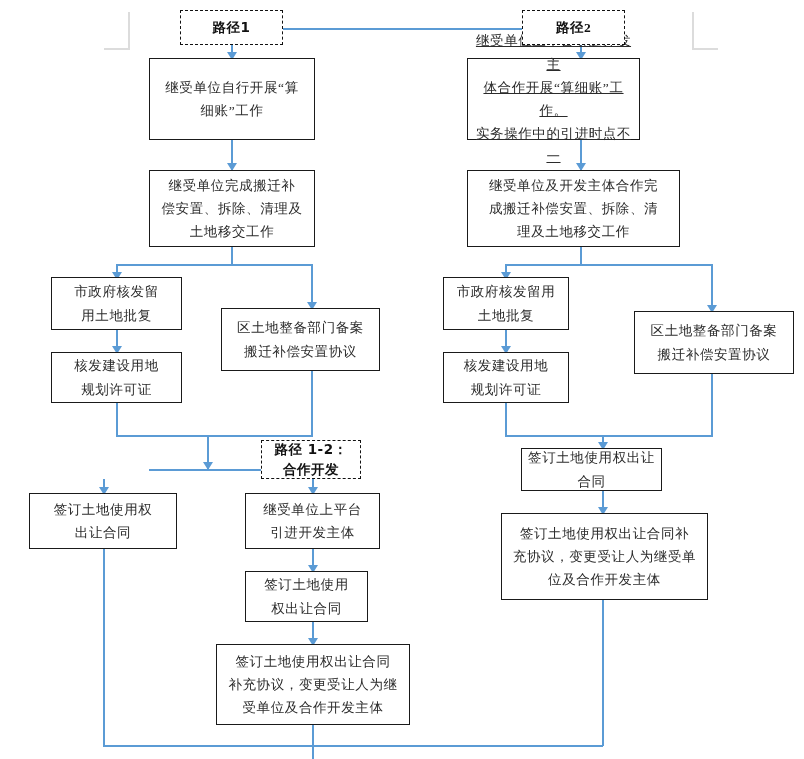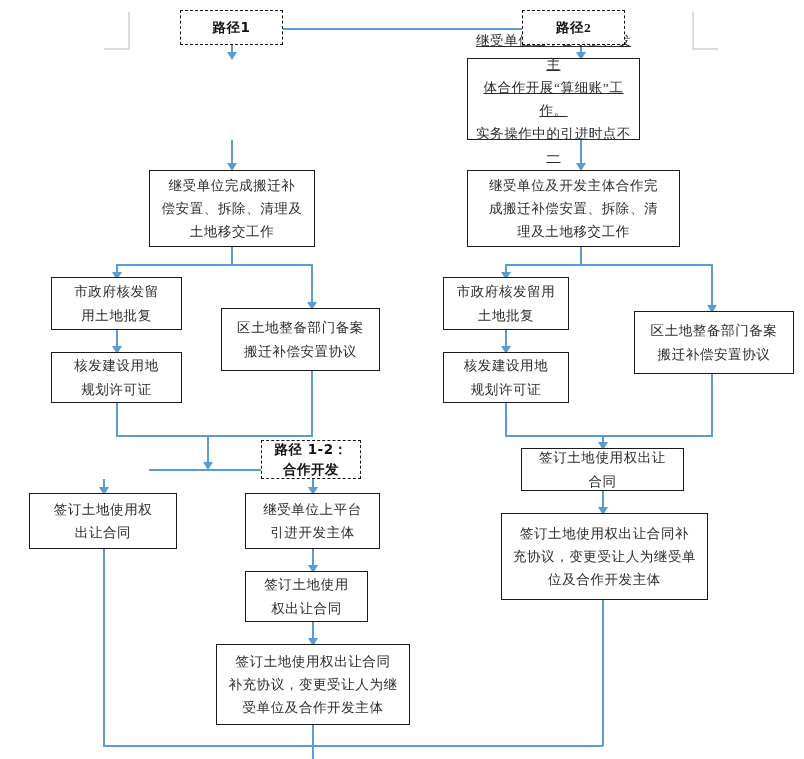--- a/index.html
+++ b/index.html
@@ -188,20 +188,24 @@
   <div class="hline" style="left:103px; top:745px; width:500px;"></div>
 
   <div class="pathlabel" style="left:180px; top:10px; width:103px; height:35px;">
     <span class="txt">路径1</span>
   </div>
 
   <div class="pathlabel" style="left:522px; top:10px; width:103px; height:35px;font-family:Liberation Serif, serif;">
     <span class="txt">路径2</span>
   </div>
 
+  <div class="node" style="left:149px; top:58px; width:166px; height:82px;">
+    <span class="txt">继受单位自行开展“算
+细账”工作</span>
+  </div>
 
   <div class="node" style="left:467px; top:58px; width:173px; height:82px;text-decoration:underline;">
     <span class="txt">继受单位上平台引进开发主
 体合作开展“算细账”工作。
 实务操作中的引进时点不一</span>
   </div>
 
   <div class="node" style="left:149px; top:170px; width:166px; height:77px;">
     <span class="txt">继受单位完成搬迁补
 偿安置、拆除、清理及
@@ -264,21 +268,21 @@
     <span class="txt">签订土地使用
 权出让合同</span>
   </div>
 
   <div class="node" style="left:216px; top:644px; width:194px; height:81px;">
     <span class="txt">签订土地使用权出让合同
 补充协议，变更受让人为继
 受单位及合作开发主体</span>
   </div>
 
-  <div class="node" style="left:521px; top:448px; width:163px; height:43px;">
+  <div class="node" style="left:521px; top:448px; width:141px; height:43px;">
     <span class="txt">签订土地使用权出让
 合同</span>
   </div>
 
   <div class="node" style="left:501px; top:513px; width:207px; height:87px;">
     <span class="txt">签订土地使用权出让合同补
 充协议，变更受让人为继受单
 位及合作开发主体</span>
   </div>
 

